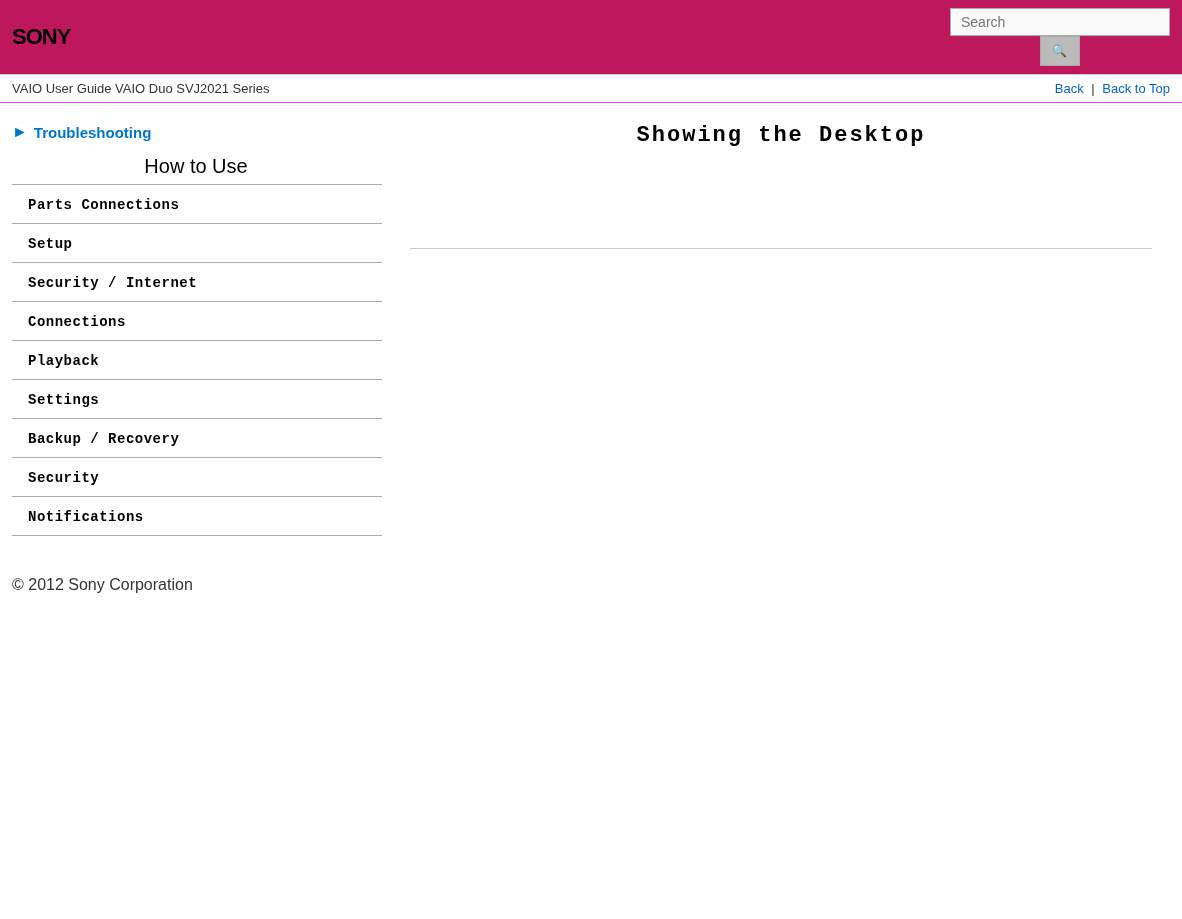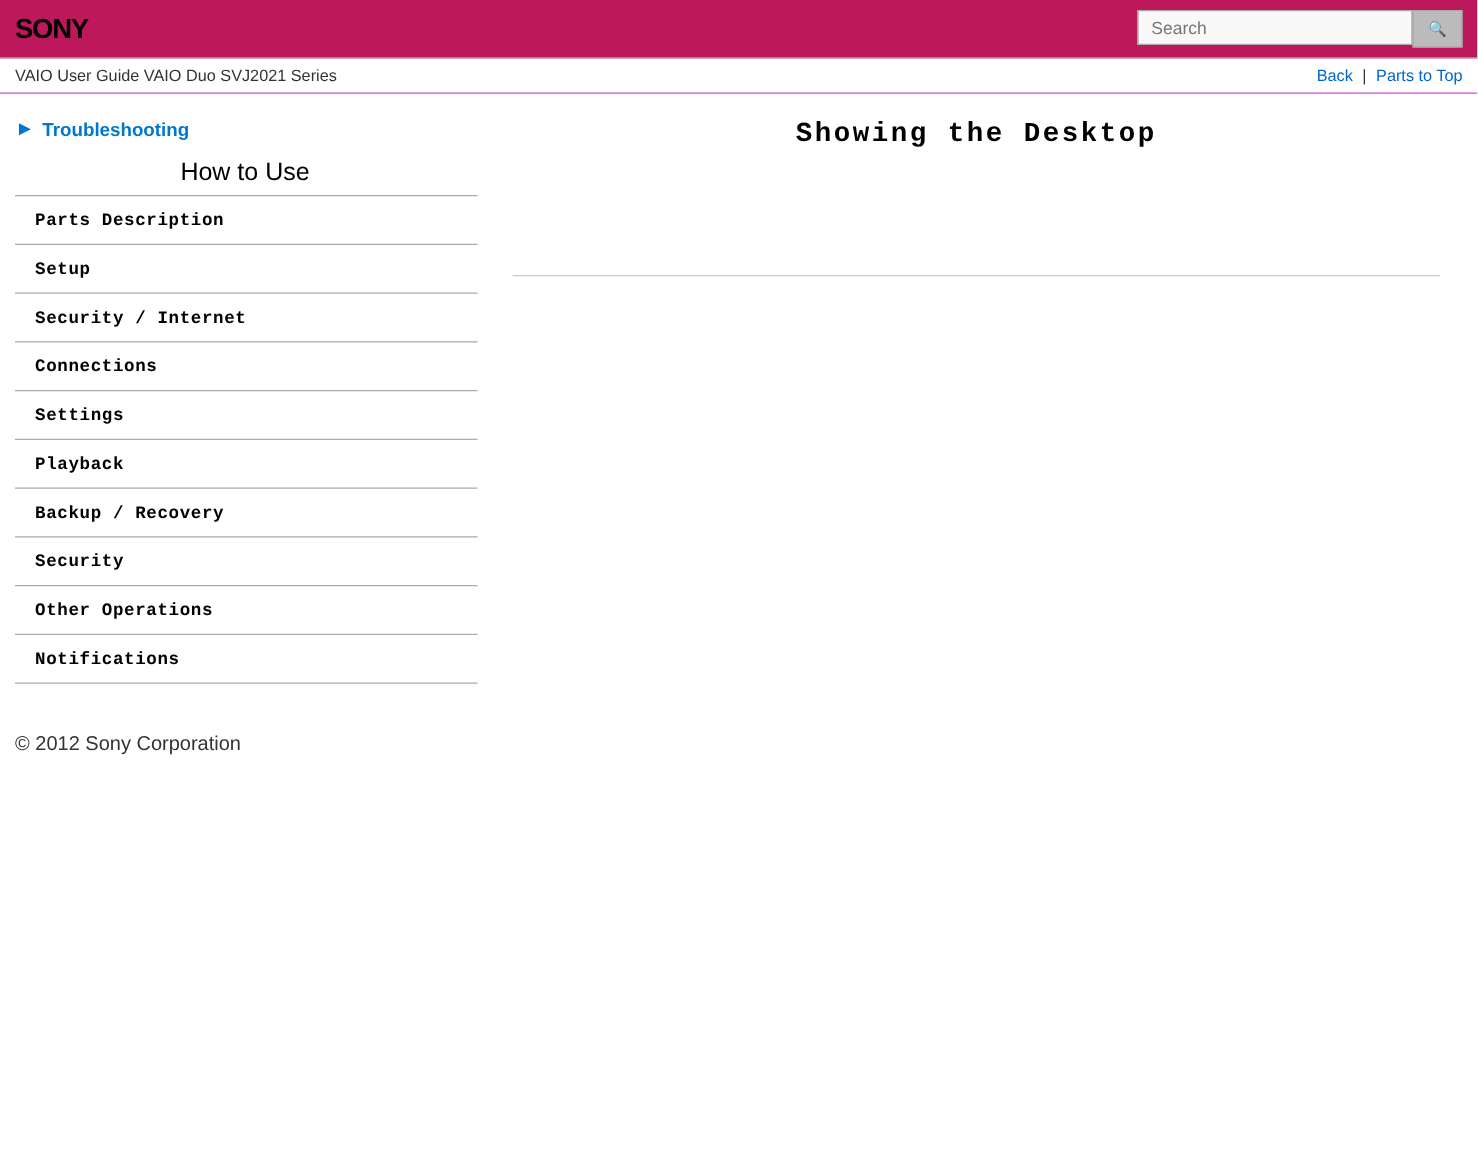--- a/index.html
+++ b/index.html
@@ -29,21 +29,22 @@
 
     #logo {
       font-size: 22px;
       font-weight: bold;
       letter-spacing: -1px;
       color: #000;
     }
 
     #search-area {
       display: flex;
-      align-items: flex-start;
+      align-items: center;
+      flex-direction: column;
     }
 
     #search-input {
       width: 220px;
       padding: 5px 10px;
       border: 1px solid #aaa;
       font-size: 14px;
       outline: none;
       background: #f9f9f9;
     }
@@ -181,64 +182,61 @@
       <span>🔍</span>
     </button>
   </div>
 </div>
 
 <div id="breadcrumb-bar">
   <span>VAIO User Guide VAIO Duo SVJ2021 Series</span>
   <div id="nav-links">
     <a href="#">Back</a>
     <span id="nav-separator"> | </span>
-    <a href="#">Parts to Top</a>
+    <a href="#">Back to Top</a>
   </div>
 </div>
 
 <div id="main-container">
 
   <div id="sidebar">
 
     <div id="troubleshooting-section">
       <div id="troubleshooting-label">
         <span class="arrow-icon">►</span>
         <span>Troubleshooting</span>
       </div>
     </div>
 
     <div id="how-to-use-heading">How to Use</div>
     <hr id="how-to-use-divider">
 
     <div class="sidebar-item">
-      <span>Parts Description</span>
+      <span>Parts Connections</span>
     </div>
     <div class="sidebar-item">
       <span>Setup</span>
     </div>
     <div class="sidebar-item">
       <span>Security / Internet</span>
     </div>
     <div class="sidebar-item">
       <span>Connections</span>
     </div>
     <div class="sidebar-item">
+      <span>Playback</span>
+    </div>
+    <div class="sidebar-item">
       <span>Settings</span>
     </div>
     <div class="sidebar-item">
-      <span>Playback</span>
-    </div>
-    <div class="sidebar-item">
       <span>Backup / Recovery</span>
     </div>
     <div class="sidebar-item">
       <span>Security</span>
-    </div>
-    <div class="sidebar-item">
-      <span>Other Operations</span>
     </div>
     <div class="sidebar-item">
       <span>Notifications</span>
     </div>
 
   </div>
 
   <div id="content-area">
     <h1 id="page-title">Showing the Desktop</h1>
     <hr id="content-divider">

